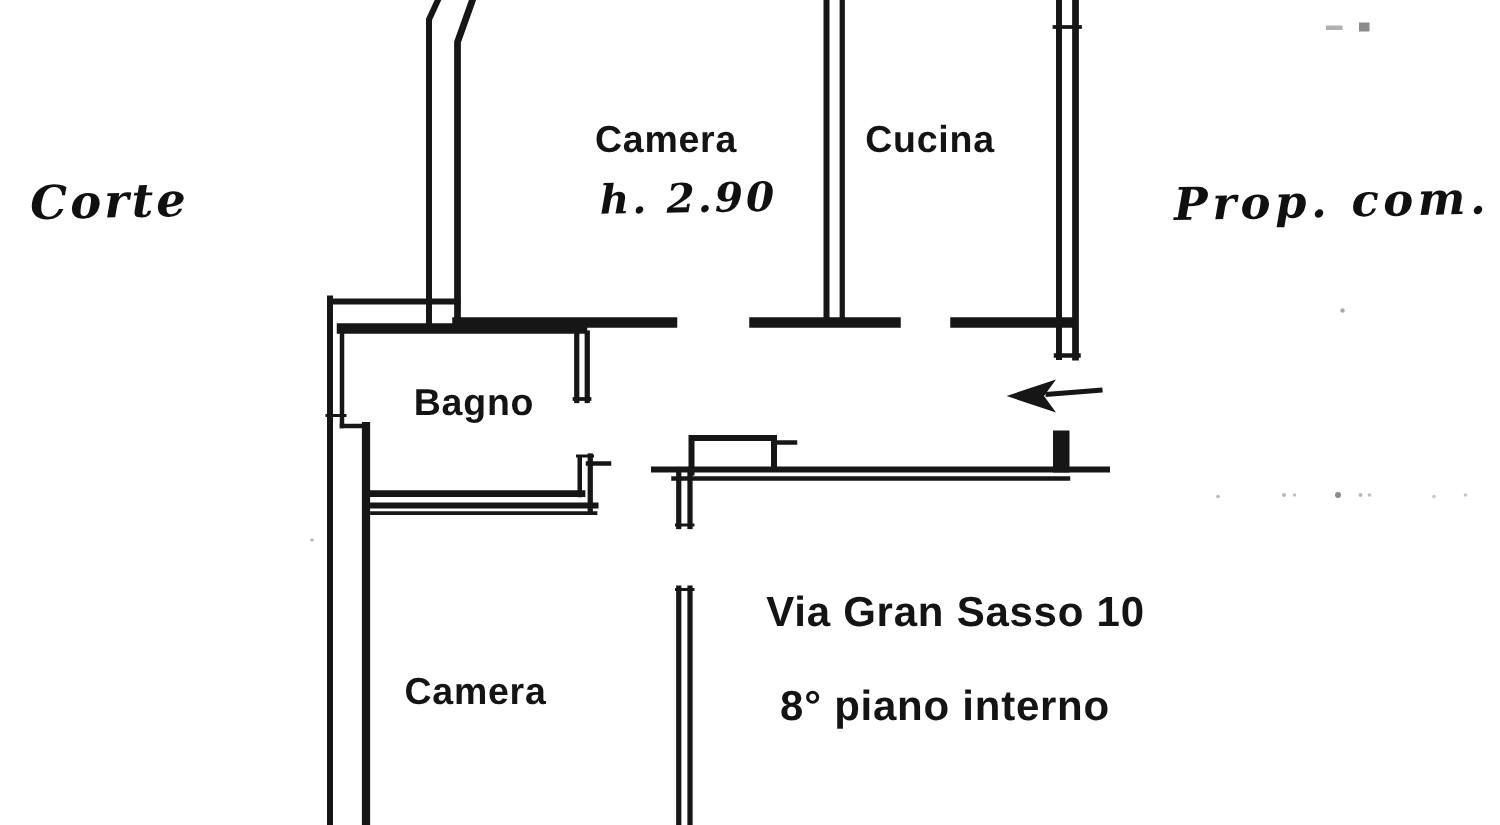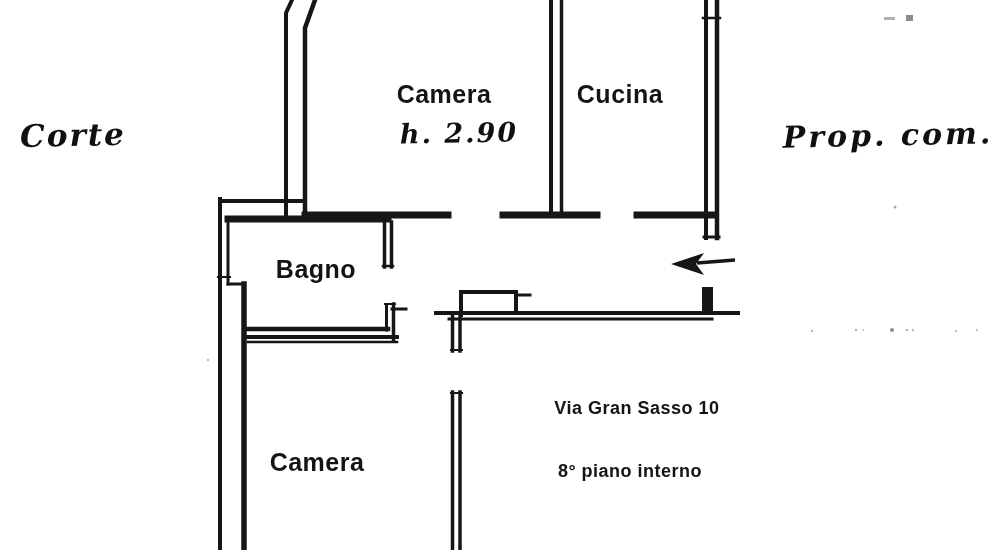--- a/index.html
+++ b/index.html
@@ -14,21 +14,21 @@
   .label{
     position:absolute;
     transform:translate(-50%,-50%);
     white-space:nowrap;
     color:#141414;
     font-family:"Liberation Sans", sans-serif;
     font-weight:700;
     font-size:25px;
     letter-spacing:0.5px;
   }
-  .label.addr{font-size:18px;}
+  .label.addr{font-size:28px;}
   .hand{
     position:absolute;
     transform:translate(-50%,-50%) rotate(-1.2deg);
     white-space:nowrap;
     color:#101010;
     font-family:"DejaVu Serif", serif;
     font-style:italic;
     font-weight:700;
     letter-spacing:2px;
   }

